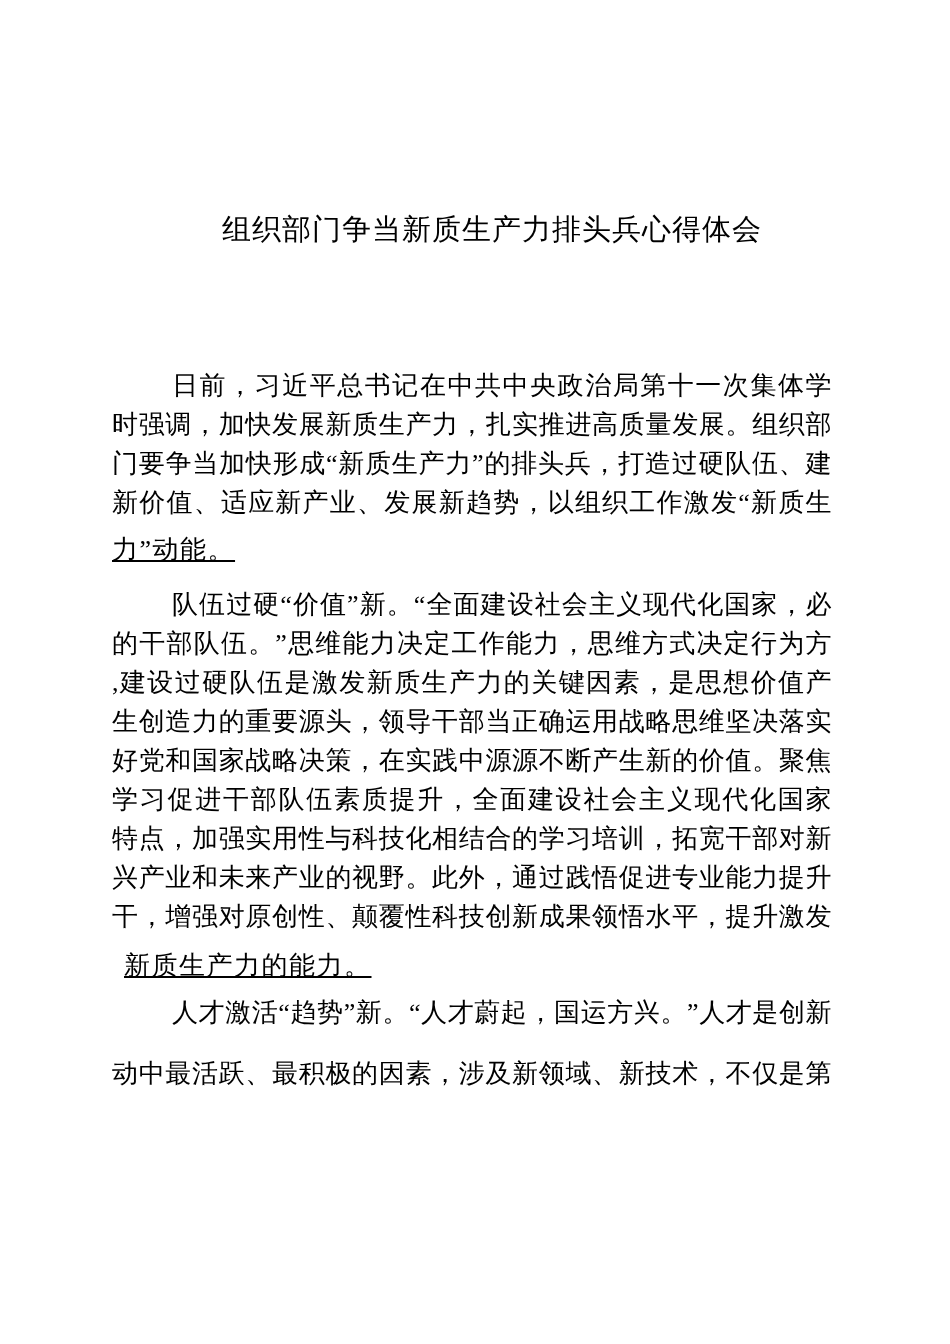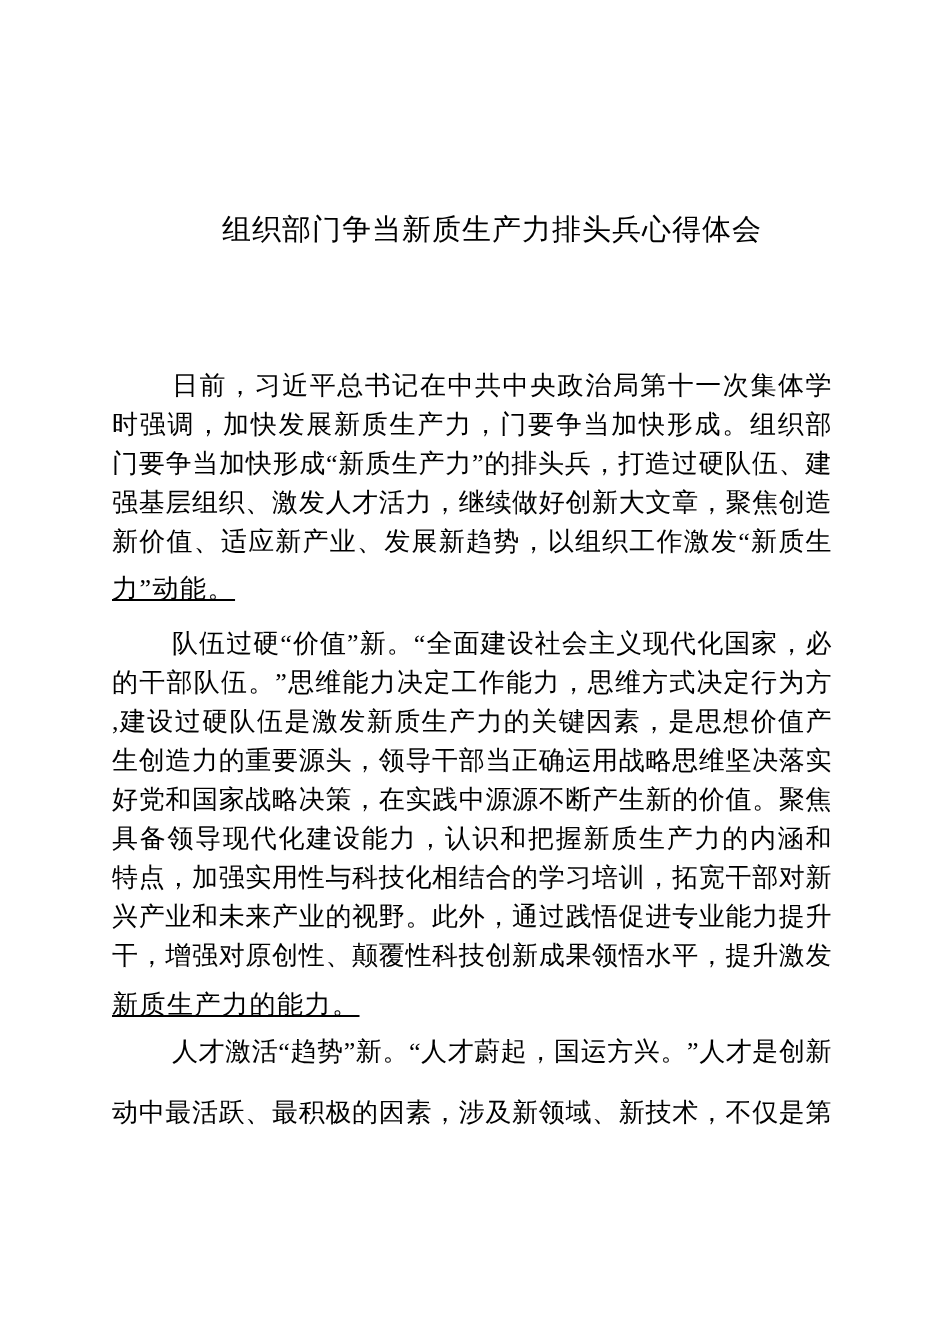--- a/index.html
+++ b/index.html
@@ -52,48 +52,47 @@
     overflow: hidden;
   }
   .ln.first { text-indent: 60px; }
   .ln.last  {
     text-align: left;
     text-align-last: left;
     letter-spacing: 1.5px;
     text-decoration: underline;
   }
   .gap8  { margin-top: 8px; }
-  .gap10 { margin-top: 10px; }
+  .gap10 { margin-top: 10px; margin-left: 12px; }
   .gap22 { margin-top: 22px; }
 </style>
 </head>
 <body>
 
 <div class="page">
 
   <h1 class="doc-title">组织部门争当新质生产力排头兵心得体会</h1>
 
   <div class="doc-body">
 
     <div class="para para-1">
       <div class="ln first">日前，习近平总书记在中共中央政治局第十一次集体学习</div>
-      <div class="ln">时强调，加快发展新质生产力，门要争当加快形成。组织部</div>
+      <div class="ln">时强调，加快发展新质生产力，扎实推进高质量发展。组织部</div>
       <div class="ln">门要争当加快形成“新质生产力”的排头兵，打造过硬队伍、建</div>
-      <div class="ln">强基层组织、激发人才活力，继续做好创新大文章，聚焦创造</div>
       <div class="ln">新价值、适应新产业、发展新趋势，以组织工作激发“新质生产</div>
       <div class="ln last gap8">力”动能。</div>
     </div>
 
     <div class="para para-2">
       <div class="ln first">队伍过硬“价值”新。“全面建设社会主义现代化国家，必须</div>
       <div class="ln">的干部队伍。”思维能力决定工作能力，思维方式决定行为方式</div>
       <div class="ln">,建设过硬队伍是激发新质生产力的关键因素，是思想价值产</div>
       <div class="ln">生创造力的重要源头，领导干部当正确运用战略思维坚决落实</div>
       <div class="ln">好党和国家战略决策，在实践中源源不断产生新的价值。聚焦</div>
-      <div class="ln">具备领导现代化建设能力，认识和把握新质生产力的内涵和</div>
+      <div class="ln">学习促进干部队伍素质提升，全面建设社会主义现代化国家</div>
       <div class="ln">特点，加强实用性与科技化相结合的学习培训，拓宽干部对新</div>
       <div class="ln">兴产业和未来产业的视野。此外，通过践悟促进专业能力提升</div>
       <div class="ln">干，增强对原创性、颠覆性科技创新成果领悟水平，提升激发</div>
       <div class="ln last gap10">新质生产力的能力。</div>
     </div>
 
     <div class="para para-3">
       <div class="ln first">人才激活“趋势”新。“人才蔚起，国运方兴。”人才是创新活</div>
       <div class="ln gap22">动中最活跃、最积极的因素，涉及新领域、新技术，不仅是第</div>
     </div>

